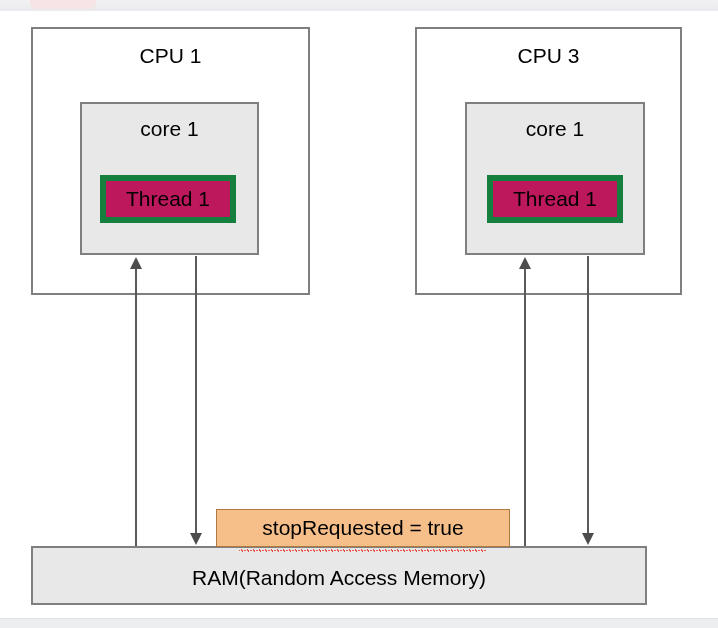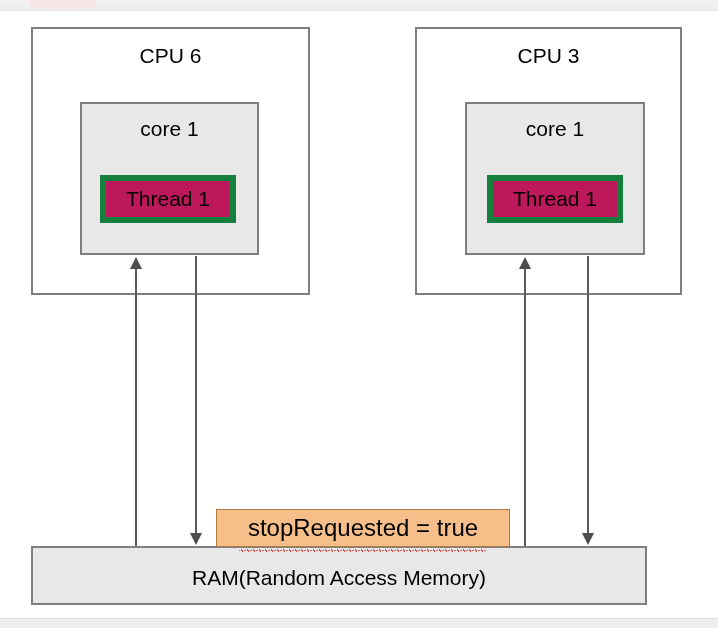--- a/index.html
+++ b/index.html
@@ -88,21 +88,21 @@
   
   .var-box {
     position: absolute;
     box-sizing: border-box;
     display: flex;
     align-items: center;
     justify-content: center;
   }
   .var-text {
     position: relative;
-    font-size: 24px;
+    font-size: 21px;
     color: #000000;
     white-space: nowrap;
     line-height: 22px;
   }
   .squiggle {
     position: absolute;
     left: 0;
     right: 0;
     bottom: -7px;
     height: 5px;
@@ -131,21 +131,21 @@
 </head>
 <body>
 
 <div id="canvas">
 
   <div class="chrome-top">
     <div class="chrome-top-pill"></div>
   </div>
 
   <div class="box box-white" style="left:31px; top:27px; width:279px; height:268px;">
-    <div class="box-title" style="top:15px;">CPU 6</div>
+    <div class="box-title" style="top:15px;">CPU 1</div>
   </div>
 
   <div class="box box-grey" style="left:80px; top:102px; width:179px; height:153px;">
     <div class="box-title" style="top:13px;">core 1</div>
   </div>
 
   <div class="thread-box" style="left:100px; top:175px; width:136px; height:48px;">
     <span>Thread 1</span>
   </div>
 

